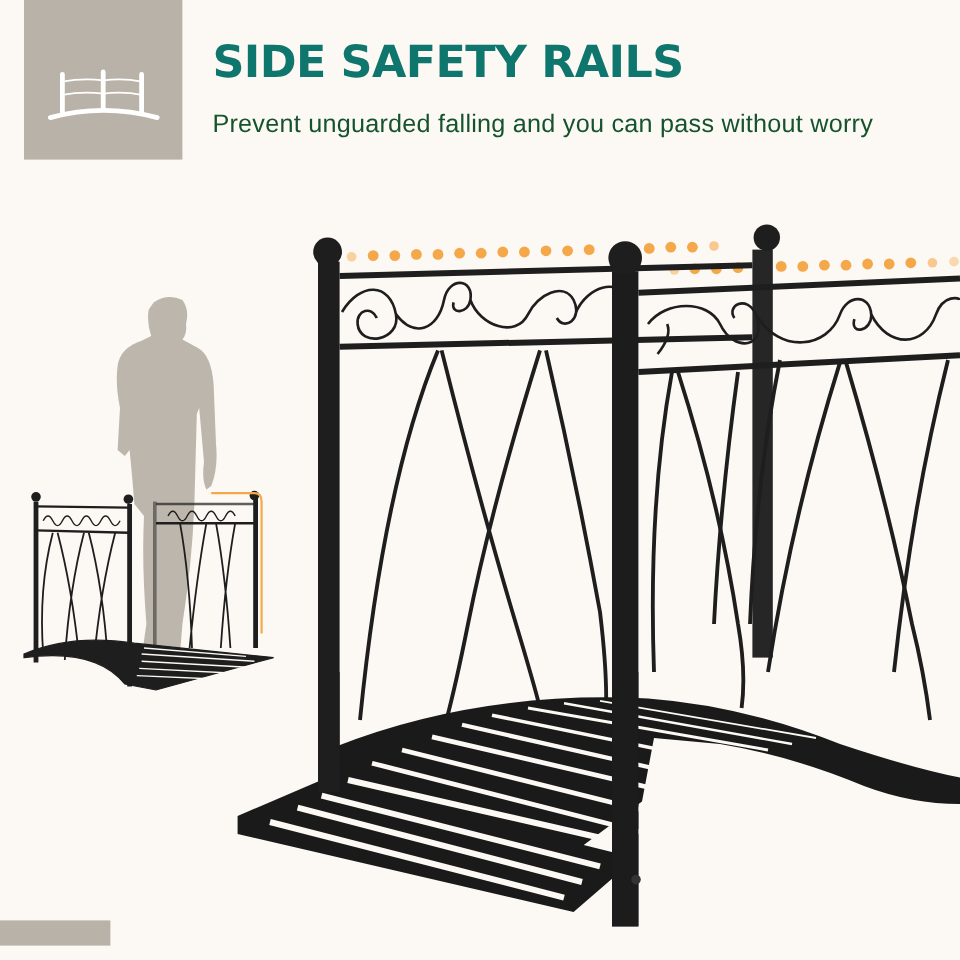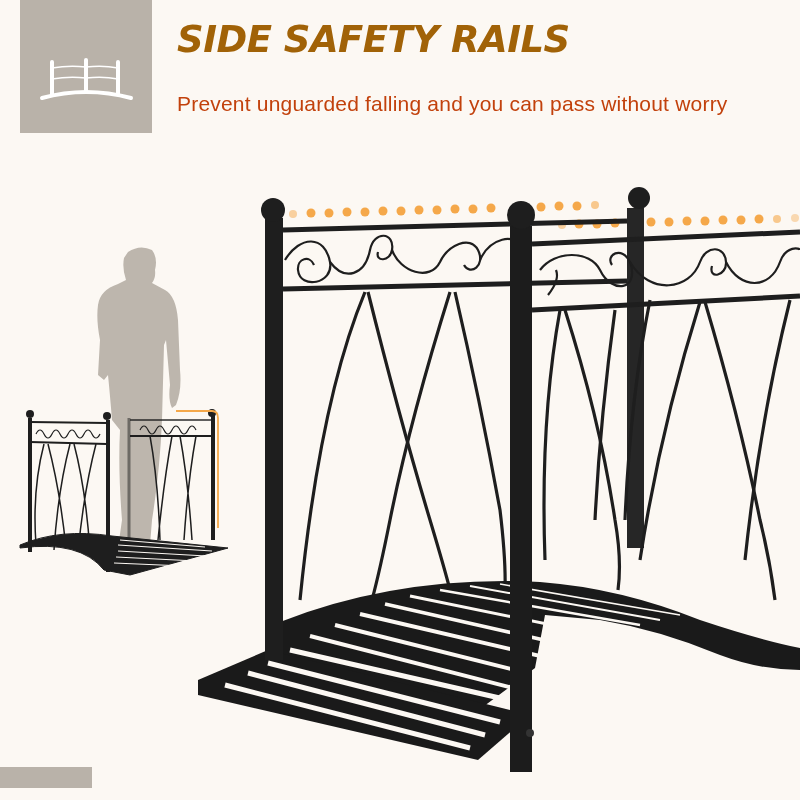--- a/index.html
+++ b/index.html
@@ -8,29 +8,29 @@
       background: #fcf8f3;
       position: relative;
       font-family: "Liberation Sans", sans-serif;
     }
     .icon-box {
       position: absolute; left: 20px; top: 0; width: 132px; height: 133px;
       background: #b9b2a9;
     }
     .icon-box svg { position: absolute; left: 0; top: 0; }
     .title {
-      position: absolute; left: 177px; top: 18px;
+      position: absolute; left: 177px; top: 30px;
       font-family: "DejaVu Sans", sans-serif;
       font-weight: bold; font-size: 37px; letter-spacing: -0.5px;
-      color: #a16207; white-space: nowrap;
-      transform: scaleX(1.0); transform-origin: left; font-style: italic;
+      color: #0f766e; white-space: nowrap;
+      transform: scaleX(1.0); transform-origin: left;
     }
     .subtitle {
       position: absolute; left: 177px; top: 92px;
-      font-size: 21px; color: #c2410c; white-space: nowrap;
+      font-size: 21px; color: #14532d; white-space: nowrap;
       font-family: "Liberation Sans", sans-serif;
       letter-spacing: 0.2px;
     }
     .bottom-bar {
       position: absolute; left: 0; top: 767px; width: 92px; height: 21px;
       background: #b9b2a9;
     }
     .scene { position: absolute; left: 0; top: 0; }
   </style>
 </head>

